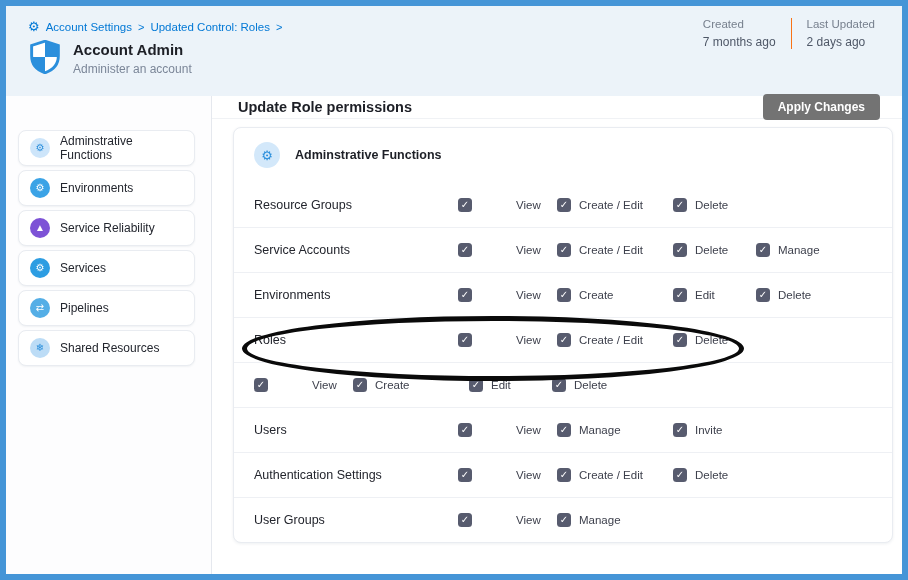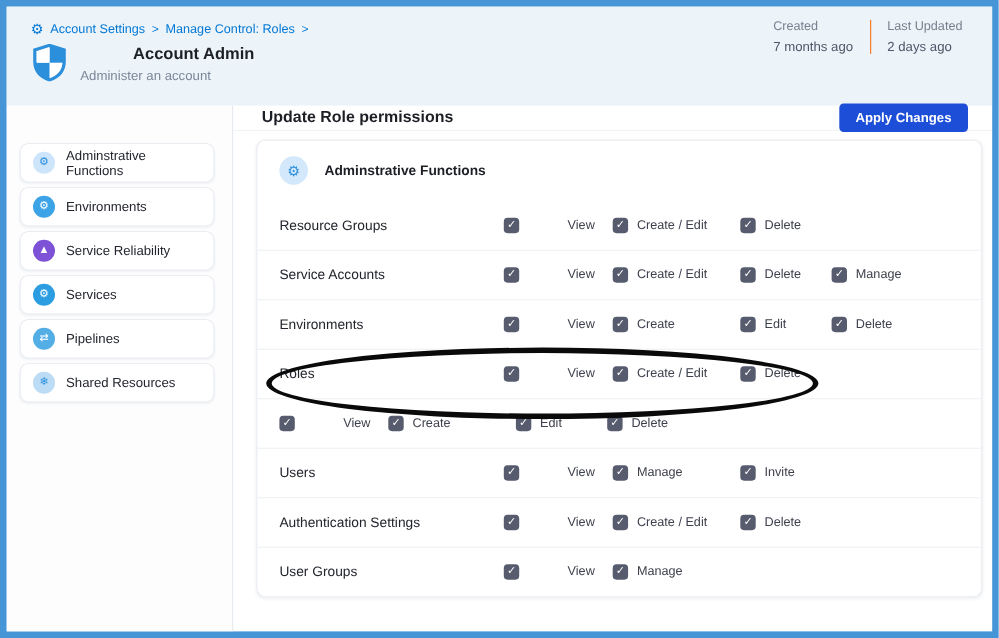--- a/index.html
+++ b/index.html
@@ -19,21 +19,21 @@
     padding:14px 24px 0 22px;
     position:relative;
   }
   .breadcrumb { display:flex; align-items:center; gap:6px; color:#0278d5; font-size:11.5px; }
   .breadcrumb .crumb { cursor:pointer; }
   .gear-glyph { font-size:13px; line-height:1; color:#0278d5; }
   .crumb-sep { color:#0278d5; font-size:11px; }
 
   .identity { display:flex; align-items:flex-start; gap:13px; margin-top:7px; margin-left:2px; }
   .shield-wrap { width:30px; height:34px; }
-  .id-title { font-size:15px; font-weight:700; color:#1d1f26; margin-top:1px;margin-left:48px; }
+  .id-title { font-size:15px; font-weight:700; color:#1d1f26; margin-top:1px; }
   .id-sub { font-size:12px; color:#7b8698; margin-top:4px; }
 
   .meta { position:absolute; right:12px; top:12px; display:flex; }
   .meta-col { padding:0 15px; }
   .meta-col + .meta-col { border-left:1px solid #f97316; }
   .meta-label { font-size:11.5px; color:#77808e; margin-bottom:5px; }
   .meta-value { font-size:12px; color:#4e5767; }
 
   
   .body { display:flex; height:478px; }
@@ -56,21 +56,21 @@
   }
   .side-label { font-size:12px; color:#23262e; }
 
   .main { flex:1; position:relative; }
   .main-titlebar {
     display:flex; align-items:center; height:23px;
     padding:0 22px 0 26px; border-bottom:1px solid #f0f2f5;
   }
   .main-title { font-size:14.5px; font-weight:700; color:#1d1f26; }
   .apply-btn {
-    margin-left:auto; background:#1d4ed8; color:#fff;
+    margin-left:auto; background:#737373; color:#fff;
     font-family:"Liberation Sans", sans-serif;
     font-weight:700; font-size:12px;
     border:none; border-radius:4px; padding:6px 15px; cursor:pointer;
   }
 
   .card {
     margin:8px 9px 0 21px; background:#fff;
     border:1px solid #e9ecf1; border-radius:8px;
     box-shadow:0 1px 3px rgba(40,60,90,0.08);
   }
@@ -111,21 +111,21 @@
 </head>
 <body>
 
 <div class="frame">
 
   <div class="topbar">
     <div class="breadcrumb">
       <span class="gear-glyph">⚙</span>
       <span class="crumb">Account Settings</span>
       <span class="crumb-sep">&gt;</span>
-      <span class="crumb">Manage Control: Roles</span>
+      <span class="crumb">Updated Control: Roles</span>
       <span class="crumb-sep">&gt;</span>
     </div>
 
     <div class="identity">
       <span class="shield-wrap">
         <svg viewBox="0 0 24 28" width="30" height="34">
           <defs>
             <clipPath id="shieldClip">
               <path d="M12 1 L23 4.5 V13 C23 20.5 18 25 12 27 C6 25 1 20.5 1 13 V4.5 Z"></path>
             </clipPath>

